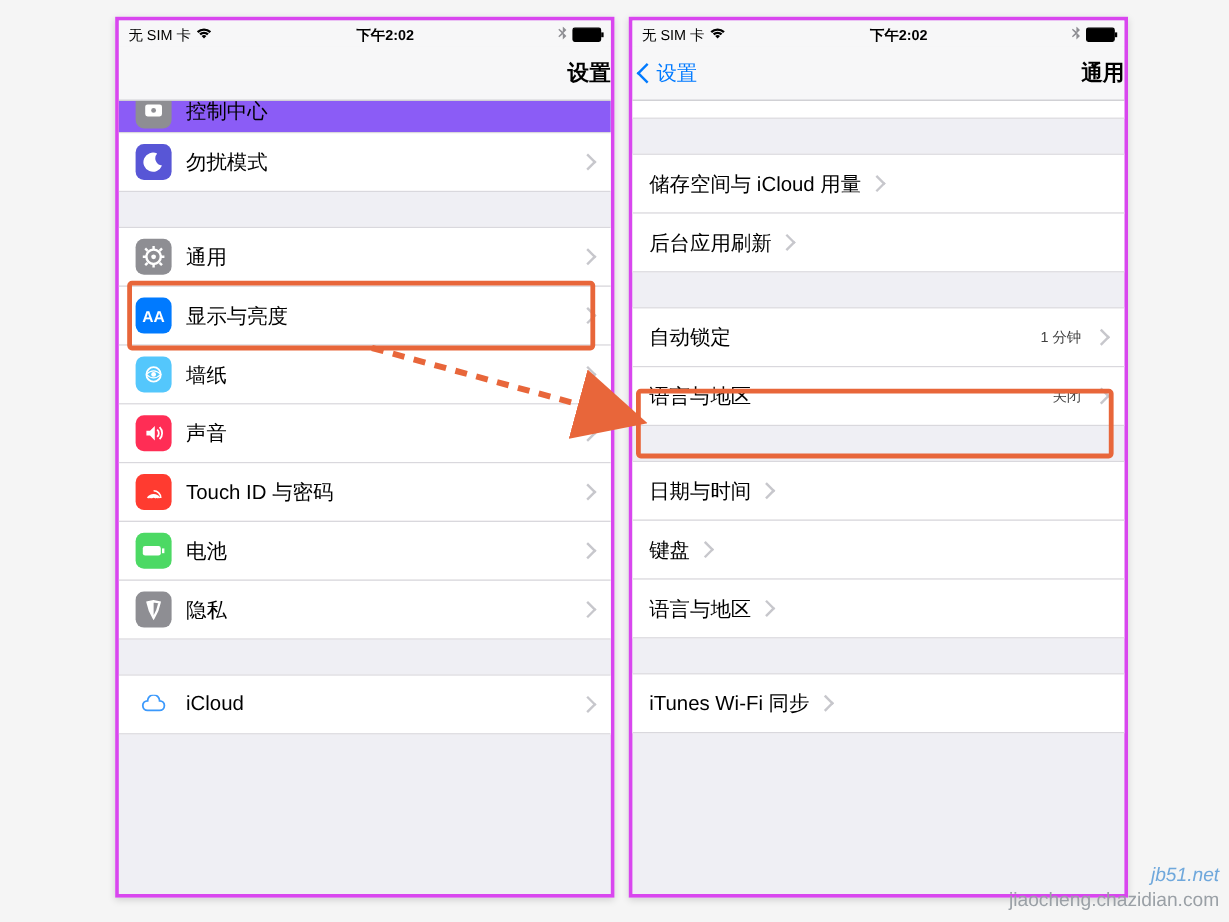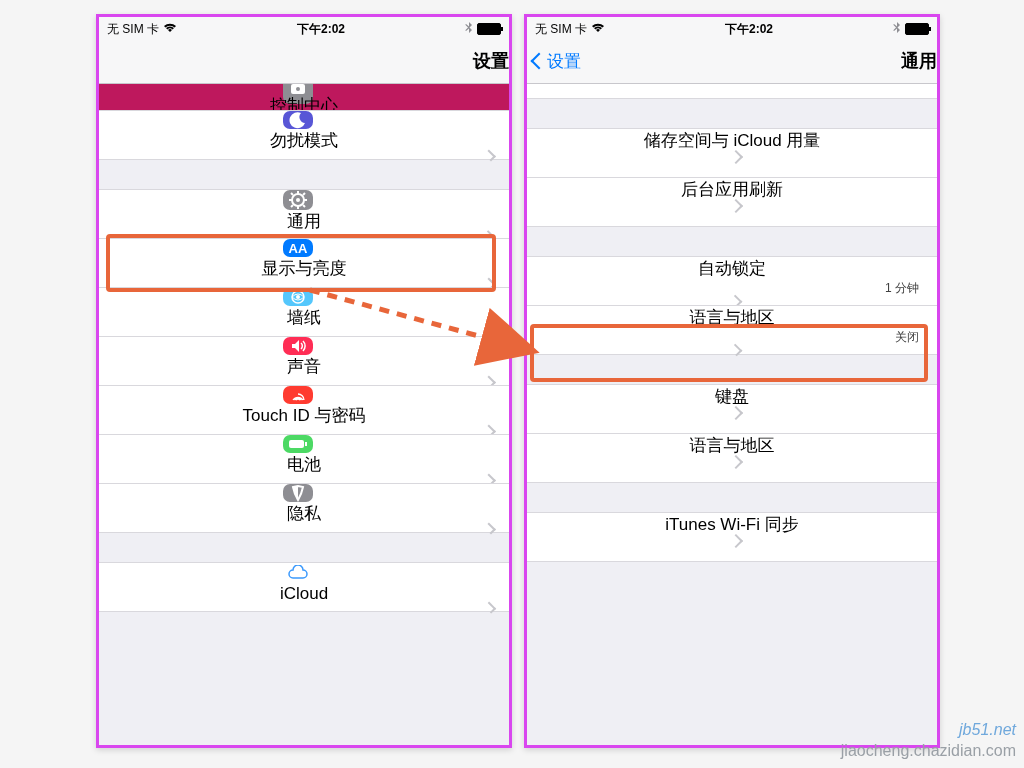--- a/index.html
+++ b/index.html
@@ -78,21 +78,20 @@
   .cell {
     background: #fff;
     border-top: 1px solid #d9d8dd;
     border-bottom: 1px solid #d9d8dd;
     margin-top: -1px;
     height: 48px;
     display: flex;
     align-items: center;
     padding: 0 14px;
     position: relative;
-    flex-direction: column;
   }
   .cell .label { font-size: 17px; flex: 0 0 auto; }
   .cell .value { margin-left: auto; color: #404040; font-size: 12px; padding-right: 4px; }
   .cell .chev-r {
     width: 8px; height: 8px;
     border-top: 2px solid #c7c7cc;
     border-right: 2px solid #c7c7cc;
     transform: rotate(45deg);
     margin-left: 8px;
   }
@@ -123,22 +122,22 @@
     right: 8px; bottom: 6px;
     text-align: right;
     font-size: 16px;
     color: #9aa0a6;
     line-height: 1.3;
   }
   .watermark .line1 { color: #6fa8dc; font-style: italic; }
 
   
   .partial {
-    background: #be185d; border-bottom: 1px solid #d9d8dd;
-    height: 26px; display: flex; align-items: center; padding: 0 14px; flex-direction: column;
+    background: #8b5cf6; border-bottom: 1px solid #d9d8dd;
+    height: 26px; display: flex; align-items: center; padding: 0 14px;
   }
   .partial .icon { margin-top: -10px; }
   .partial .label { margin-top: -10px; font-size: 17px; }
   .partial .chev-r { margin-top: -10px; margin-left: auto; }
 
   
   .partial2 {
     background: #fff; border-bottom: 1px solid #d9d8dd;
     height: 14px;
   }
@@ -336,20 +335,24 @@
           <div class="value">1 分钟</div>
           <div class="chev-r"></div>
         </div>
         <div class="cell">
           <div class="label">语言与地区</div>
           <div class="value">关闭</div>
           <div class="chev-r"></div>
         </div>
         <div class="gap"></div>
         <div class="cell">
+          <div class="label">日期与时间</div>
+          <div class="chev-r"></div>
+        </div>
+        <div class="cell">
           <div class="label">键盘</div>
           <div class="chev-r"></div>
         </div>
         <div class="cell">
           <div class="label">语言与地区</div>
           <div class="chev-r"></div>
         </div>
         <div class="gap"></div>
         <div class="cell">
           <div class="label">iTunes Wi-Fi 同步</div>

